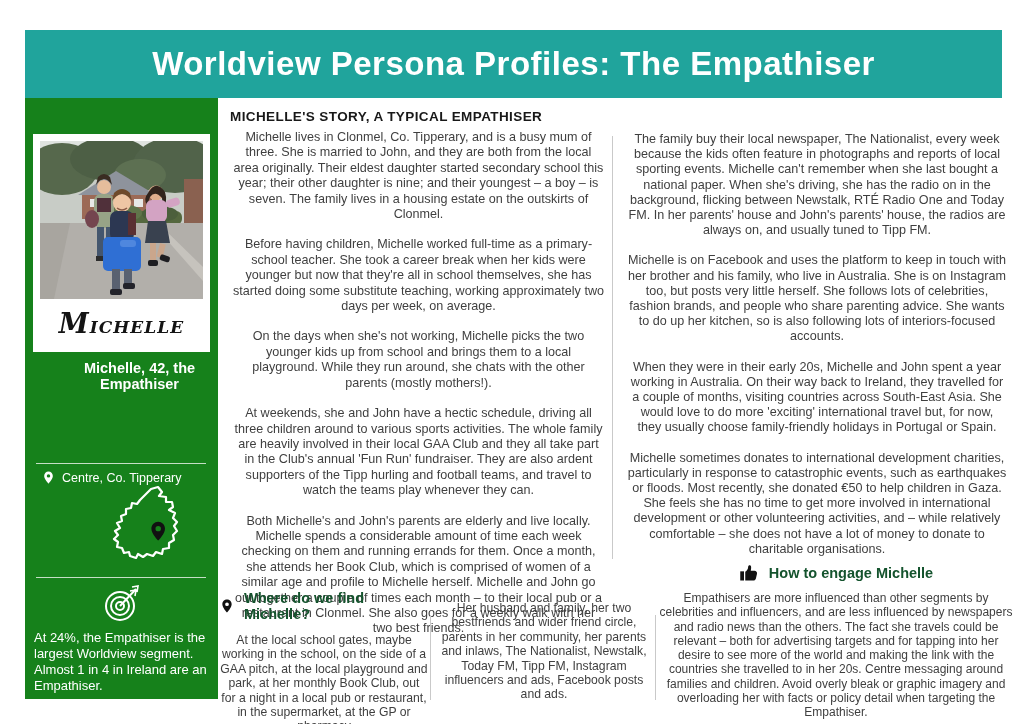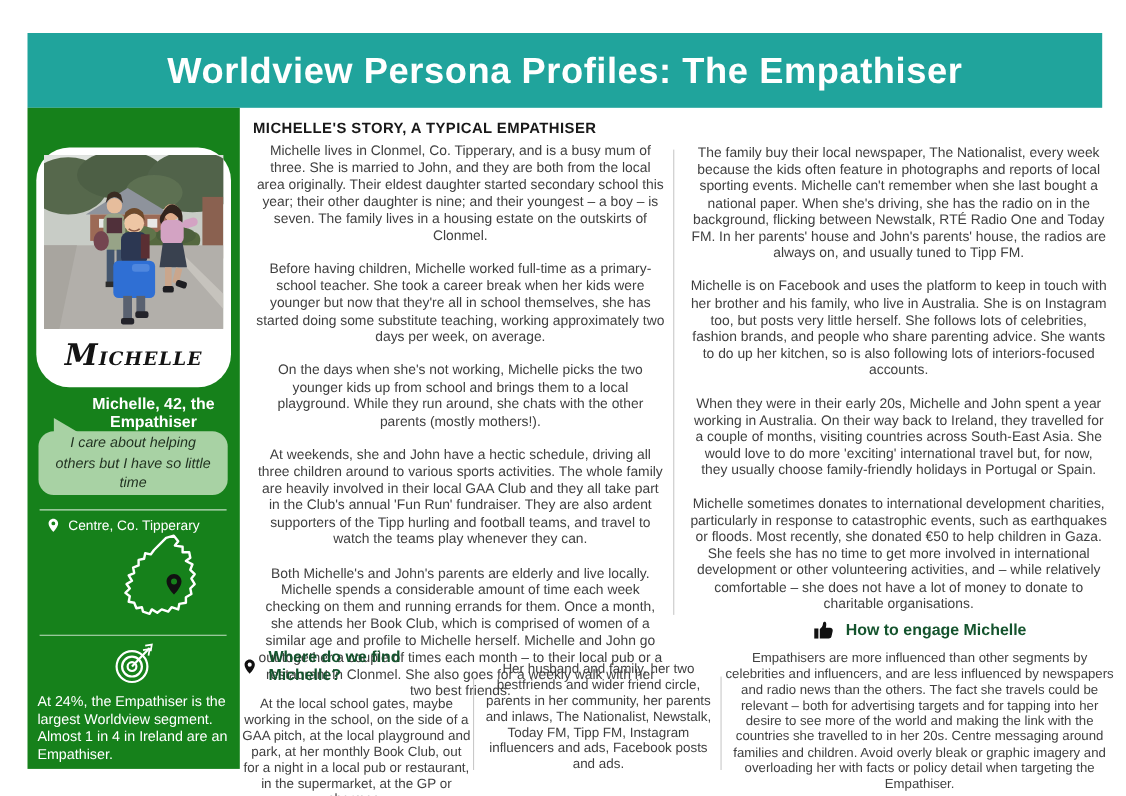--- a/index.html
+++ b/index.html
@@ -12,21 +12,21 @@
         font-family:"Liberation Sans", sans-serif; color:var(--body);}
 
   
   .banner{position:absolute; left:25px; top:30px; width:977px; height:68px;
           background:var(--teal); display:flex; align-items:center; justify-content:center;}
   .banner h1{color:#fff; font-size:33px; font-weight:bold; letter-spacing:.5px; white-space:nowrap;}
 
   
   .sidebar{position:absolute; left:25px; top:98px; width:193px; height:601px; background:var(--green);}
   .photo-card{position:absolute; left:8px; top:36px; width:177px; height:218px;
-              background:#fff; padding:7px 7px 0 7px;border-radius:30px;}
+              background:#fff; padding:7px 7px 0 7px;}
   .photo{width:163px; height:158px; display:block; background:#cfd3cd;}
   .persona-name{height:50px; line-height:50px; text-align:center;
                 font-family:"DejaVu Serif", serif; font-style:italic; font-weight:bold;
                 text-transform:uppercase; font-size:17px; letter-spacing:1px; color:#141414;}
   .persona-name::first-letter{font-size:27px;}
   .subtitle{position:absolute; left:0; top:262px; width:193px; text-align:center;
             color:#fff; font-weight:bold; font-size:14.5px;padding-left:36px;}
   .quote-bubble{position:absolute; left:10px; top:294px; width:172px; height:58px;
                 background:var(--bubble); border-radius:14px; display:flex;
                 align-items:center; justify-content:center; padding:6px 12px;}
@@ -134,23 +134,20 @@
           <rect x="84" y="128" width="8" height="16" fill="#596170"></rect>
           <rect x="70" y="148" width="12" height="6" rx="2" fill="#23232a"></rect>
           <rect x="83" y="142" width="12" height="6" rx="2" fill="#23232a"></rect>
         </g>
       </svg>
       <div class="persona-name">Michelle</div>
     </div>
 
     <div class="subtitle">Michelle, 42, the Empathiser</div>
 
-    <div class="quote-bubble">
-      <div class="quote-text">I care about helping others but I have so little time</div>
-    </div>
 
     <div class="sb-divider d1"></div>
 
     <div class="location-row">
       <svg class="icon" width="13" height="17" viewBox="0 0 24 24">
         <path fill-rule="evenodd" fill="#ffffff" d="M12,1 C7.6,1 4,4.6 4,9 c0,6 8,14 8,14 s8,-8 8,-14 c0,-4.4 -3.6,-8 -8,-8 z M12,12.2 a3.2,3.2 0 1,1 0,-6.4 a3.2,3.2 0 0,1 0,6.4 z"></path>
       </svg>
       <span>Centre, Co. Tipperary</span>
     </div>
 

